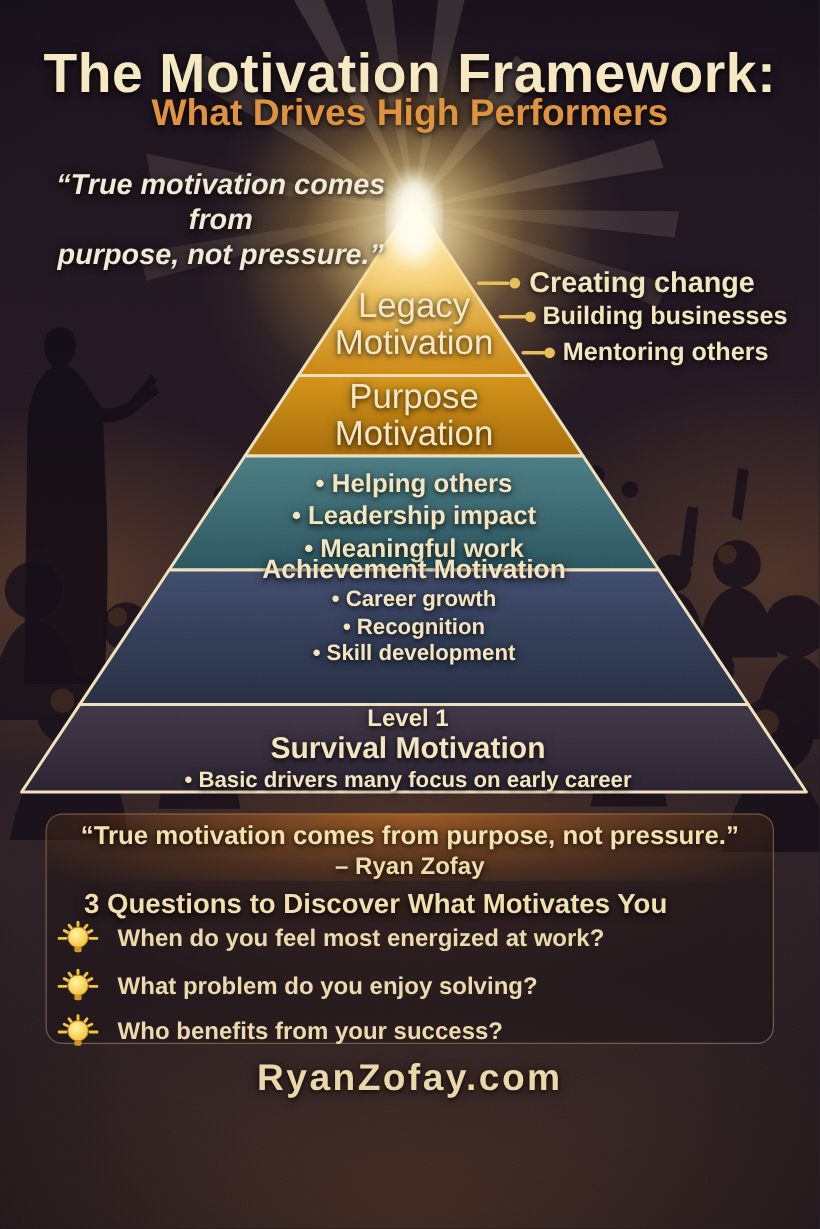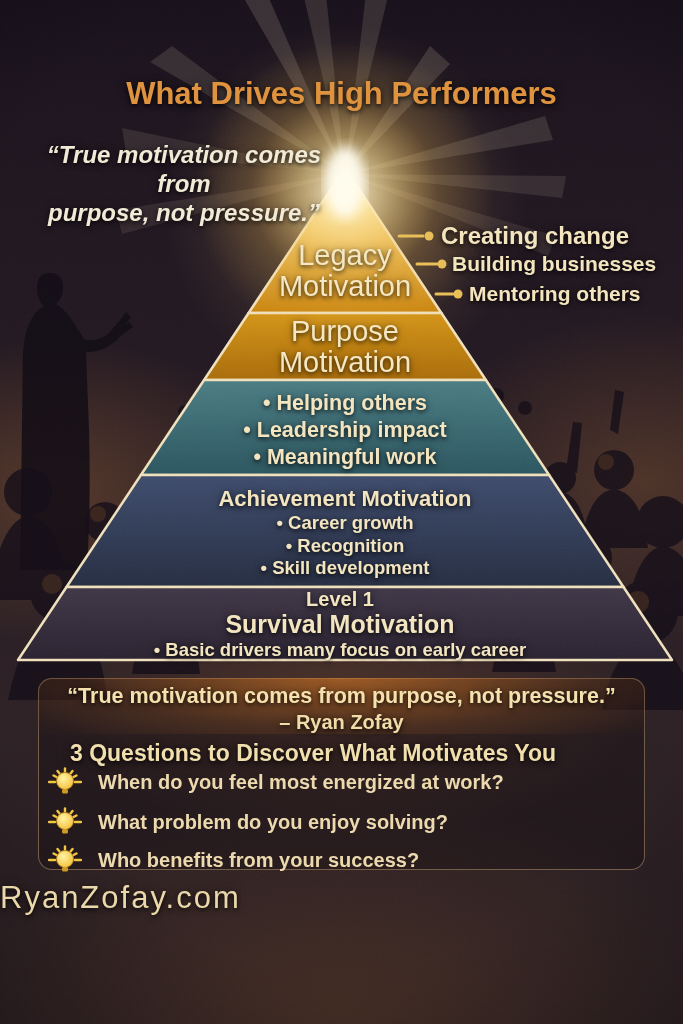--- a/index.html
+++ b/index.html
@@ -24,21 +24,21 @@
   .title{left:0;top:34px;width:683px;text-align:center;font-size:46px;font-weight:700;
          letter-spacing:0.5px;color:#f6e8c3;}
   .subtitle{left:0;top:76px;width:683px;text-align:center;font-size:31px;font-weight:700;
             color:#e0933e;}
   .top-quote{left:26px;top:140px;width:316px;text-align:center;font-style:italic;
              font-weight:700;font-size:24px;line-height:29px;color:#f1ead6;}
   .tier-label{text-align:center;font-weight:400;color:#f5e7c2;}
   .t1{left:195px;top:240px;width:300px;font-size:29px;line-height:31px;}
   .t2{left:195px;top:316px;width:300px;font-size:29px;line-height:31px;}
   .t3{left:170px;top:390px;width:350px;font-size:21.5px;line-height:27px;font-weight:700;color:#f3e5c0;text-align:center;}
-  .t4{left:145px;top:486px;width:400px;text-align:center;color:#f3e5c0;}
+  .t4{left:145px;top:462px;width:400px;text-align:center;color:#f3e5c0;}
   .t4 .hd{font-size:22px;line-height:26px;font-weight:700;}
   .t4 .bl{font-size:18.5px;line-height:22.5px;font-weight:700;}
   .t5{left:90px;top:588px;width:500px;text-align:center;color:#f3e5c0;}
   .t5 .lvl{font-size:20px;line-height:23px;font-weight:700;}
   .t5 .hd{font-size:25px;line-height:27px;font-weight:700;}
   .t5 .bl{font-size:18.5px;line-height:24px;font-weight:600;}
   .callout{font-weight:700;color:#f3e5bd;white-space:nowrap;}
   .c1{left:441px;top:222px;font-size:24px;line-height:28px;}
   .c2{left:452px;top:251px;font-size:21px;line-height:26px;}
   .c3{left:469px;top:281px;font-size:21px;line-height:26px;}
@@ -47,21 +47,21 @@
         background:rgba(16,10,14,0.30);box-sizing:border-box;}
   .qstrip{left:38px;top:678px;width:607px;height:56px;border-radius:13px 13px 0 0;
           background:radial-gradient(ellipse 75% 160% at 50% 0%, rgba(196,112,40,0.72), rgba(122,72,34,0.35) 55%, rgba(64,40,26,0.12) 85%, rgba(64,40,26,0));}
   .qline1{left:38px;top:684px;width:607px;text-align:center;font-size:21.5px;font-weight:700;color:#f4e1ae;}
   .qline2{left:38px;top:711px;width:607px;text-align:center;font-size:20px;font-weight:700;color:#f0dca8;}
   .qhead{left:38px;top:740px;width:607px;text-align:left;font-size:23px;font-weight:700;color:#f2dfae;padding-left:32px;}
   .qrow{left:48px;width:560px;height:32px;display:flex;align-items:center;gap:16px;
         font-size:20px;font-weight:600;color:#ecd9ad;}
   .qr1{top:766px;} .qr2{top:806px;} .qr3{top:844px;}
   .qrow svg{flex:0 0 auto;}
-  .footer{left:0;top:880px;width:683px;text-align:left;font-size:31px;font-weight:400;
+  .footer{left:0;top:880px;width:683px;text-align:center;font-size:31px;font-weight:700;
           letter-spacing:2px;color:#ead8ab;text-decoration:none;display:block;}
 </style>
 </head>
 <body>
 
 <div class="poster">
 
   <svg class="abs scene" width="683" height="1024" viewBox="0 0 683 1024">
     <defs>
       <linearGradient id="g1" x1="0" y1="168" x2="0" y2="313" gradientUnits="userSpaceOnUse">
@@ -179,20 +179,21 @@
         <circle cx="442" cy="264" r="4.5" stroke="none"></circle>
       <line x1="436" y1="294" x2="453" y2="294"></line>
         <circle cx="458" cy="294" r="4.5" stroke="none"></circle>
     </g>
 
     <rect width="683" height="1024" filter="url(#grainF)" opacity="0.16" style="mix-blend-mode:soft-light"></rect>
   </svg>
 
   <div class="abs vignette"></div>
 
+  <div class="abs title shadow">The Motivation Framework:</div>
   <div class="abs subtitle shadow">What Drives High Performers</div>
 
   <div class="abs top-quote shadow">
     <div>“True motivation comes from</div>
     <div>purpose, not pressure.”</div>
   </div>
 
   <div class="abs tier-label t1 shadow">
     <div>Legacy</div>
     <div>Motivation</div>

